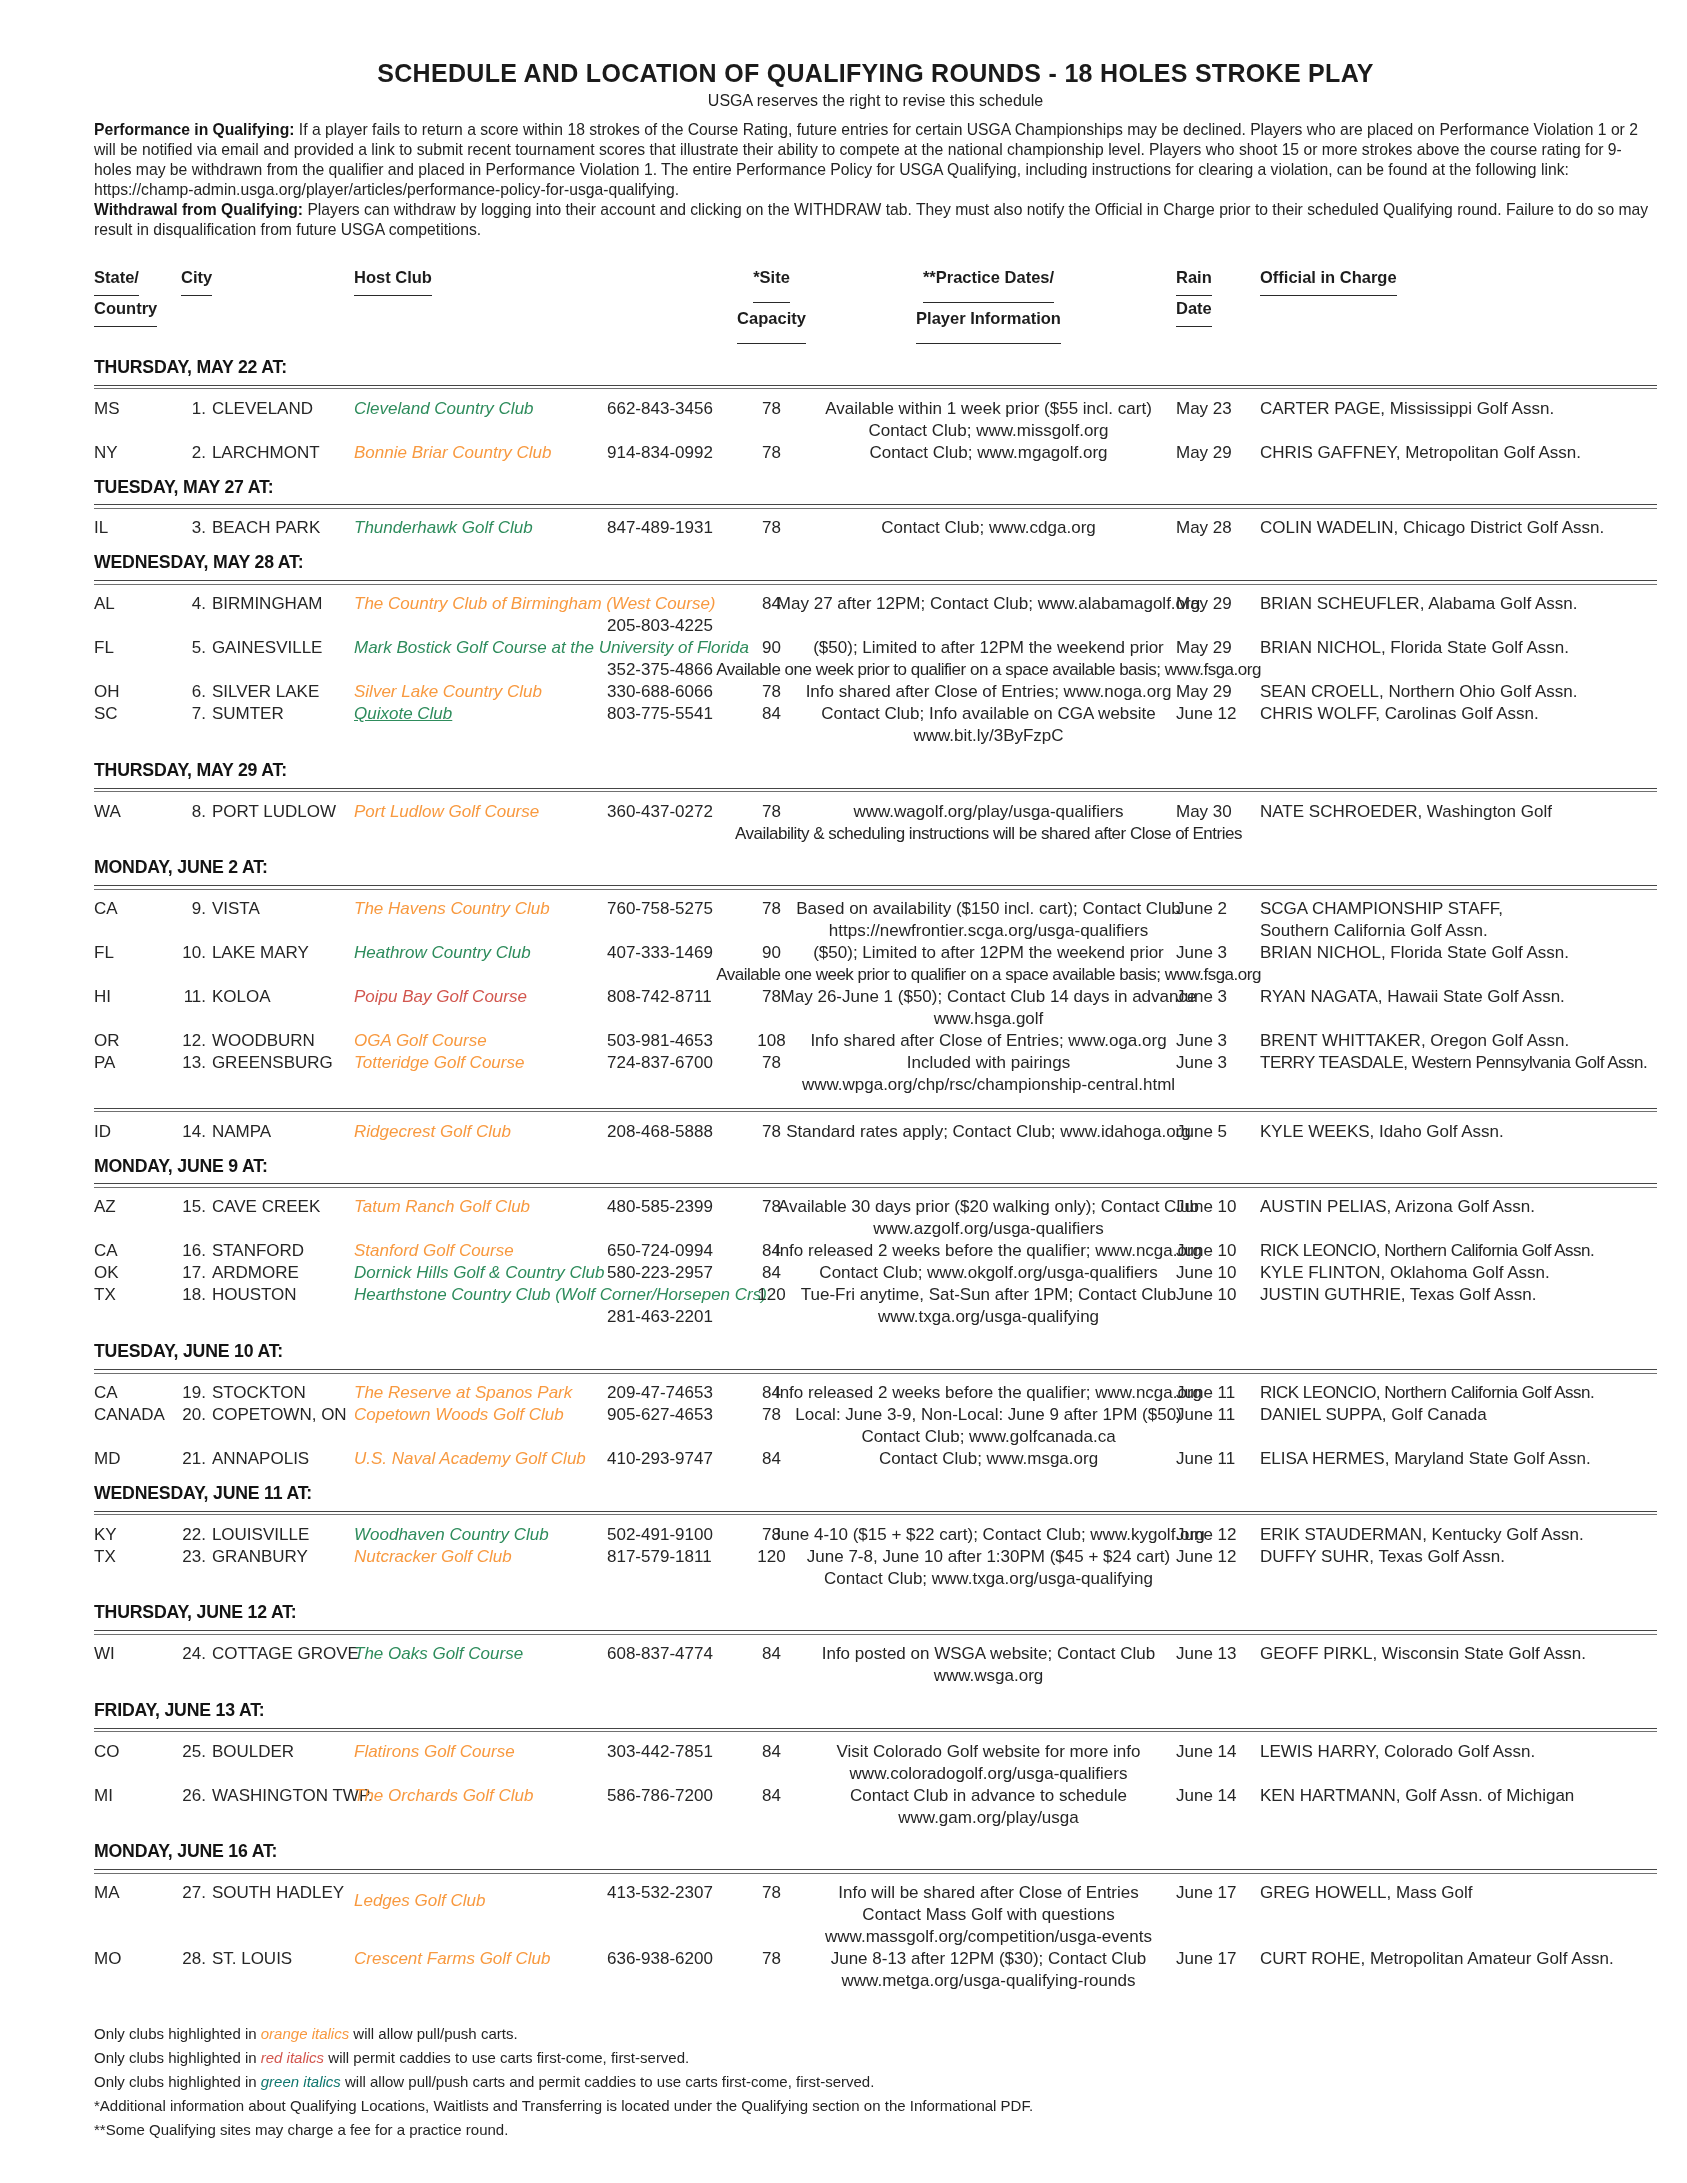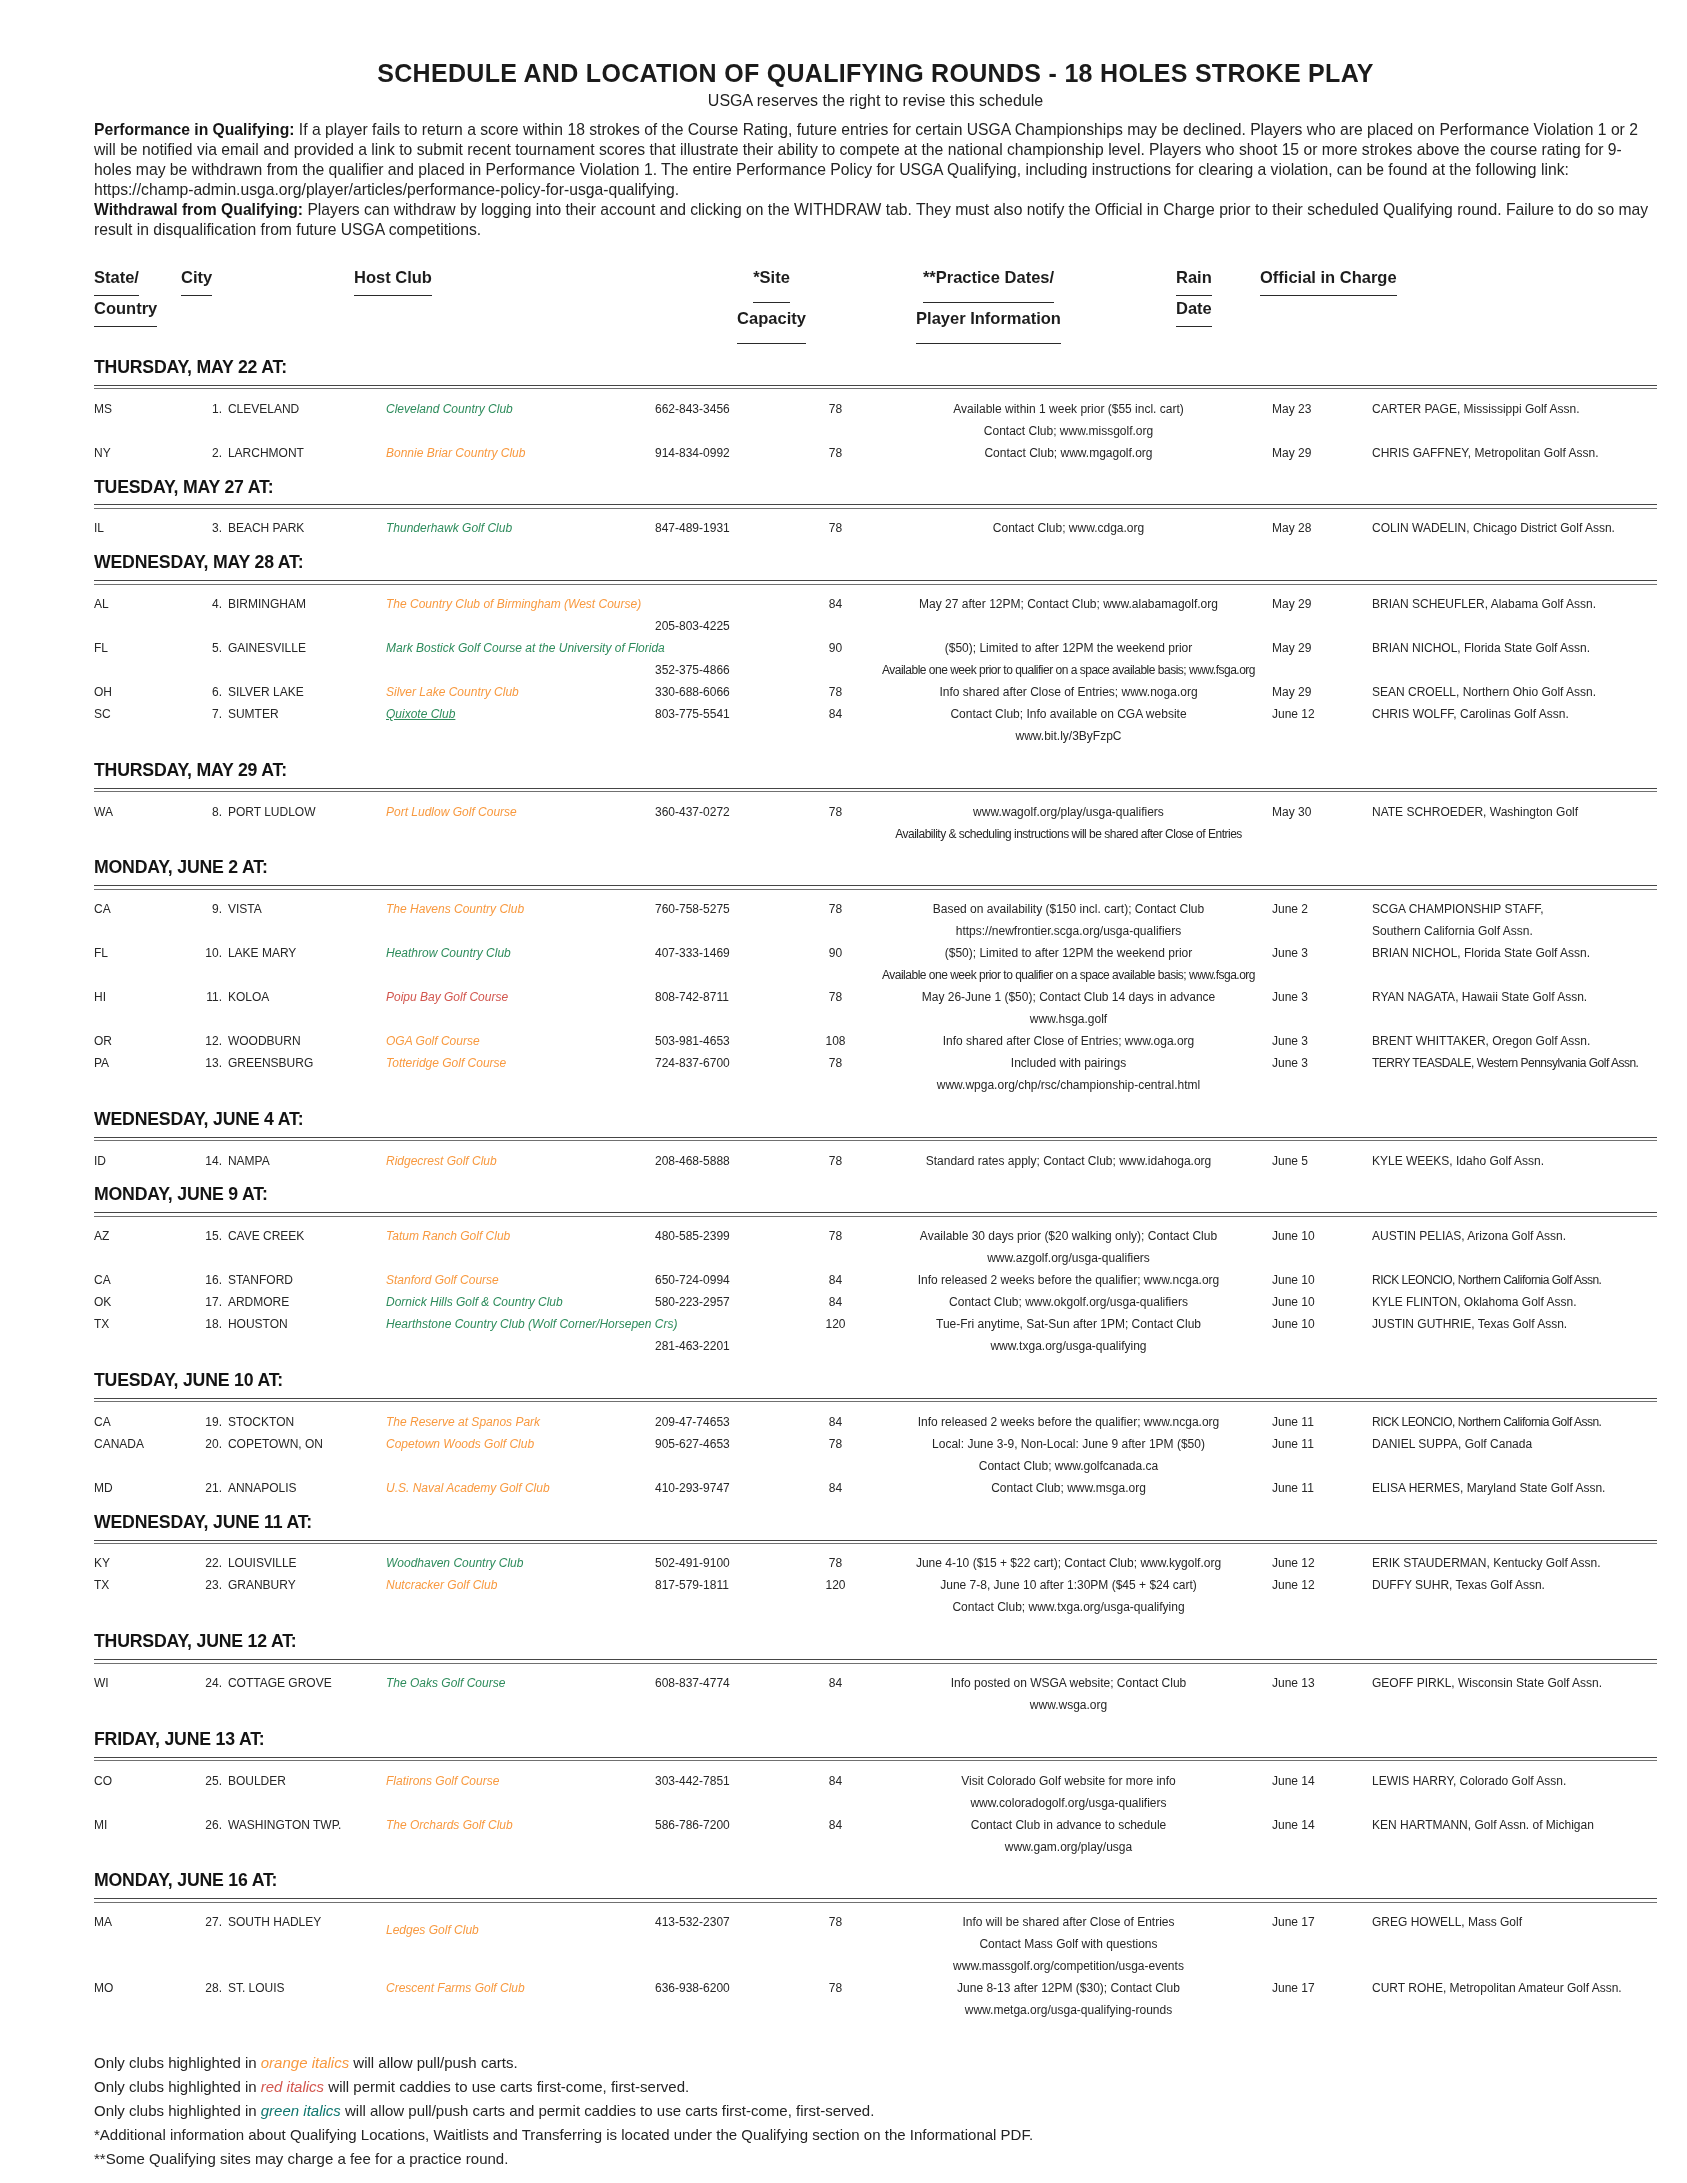--- a/index.html
+++ b/index.html
@@ -22,21 +22,21 @@
   .th-cell { font-weight:bold; font-size:16.5px; color:#1d1d1d; }
   .th-line { line-height:31px; white-space:nowrap; }
   .u { border-bottom:1.7px solid #2a2a2a; padding-bottom:9px; }
   .th-center .th-line { display:flex; justify-content:center; }
 
   .section { margin-top:11.8px; }
   .sec-heading { font-size:17.7px; font-weight:bold; letter-spacing:-0.2px; line-height:23px; margin-top:11px; color:#141414; white-space:nowrap; }
   .sec-rule { height:2.5px; border-top:1.7px solid #454545; border-bottom:1.7px solid #707070; margin-top:5.9px; }
   .rows { padding-top:8.4px; }
 
-  .row { font-size:12px;gap:16px; }
+  .row { font-size:17px; }
   .line { line-height:22px; white-space:nowrap; }
   .c-state { }
   .c-city .num { display:inline-block; width:25px; text-align:right; margin-right:5.9px; }
   .c-club { font-style:italic; }
   .c-cap .line { display:flex; justify-content:center; }
   .c-info .line { display:flex; justify-content:center; }
   .condense { letter-spacing:-0.5px; }
 
   .footer { margin-top:30px; font-size:15px; line-height:24px; color:#242424; }
   .footer .phrase { font-style:italic; }
@@ -462,21 +462,20 @@
             <div class="c c-rain">
               <div class="line">June 3</div>
             </div>
             <div class="c c-official">
               <div class="line condense">TERRY TEASDALE, Western Pennsylvania Golf Assn.</div>
             </div>
           </div>
         </div>
       </div>
       <div class="section">
-        <div class="sec-heading">WEDNESDAY, JUNE 4 AT:</div>
         <div class="sec-rule"></div>
         <div class="rows">
           <div class="row grid">
             <div class="c c-state">
               <div class="line">ID</div>
             </div>
             <div class="c c-city">
               <div class="line"><span class="num">14.</span><span>NAMPA</span></div>
             </div>
             <div class="c c-club">

